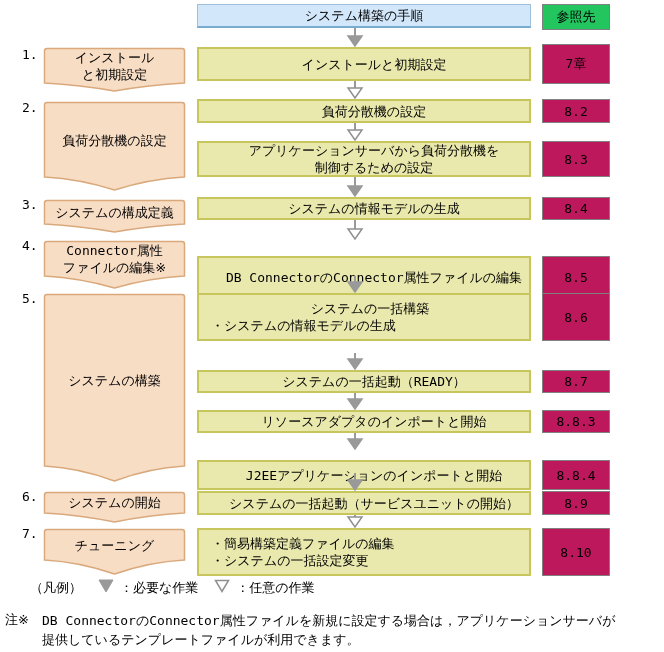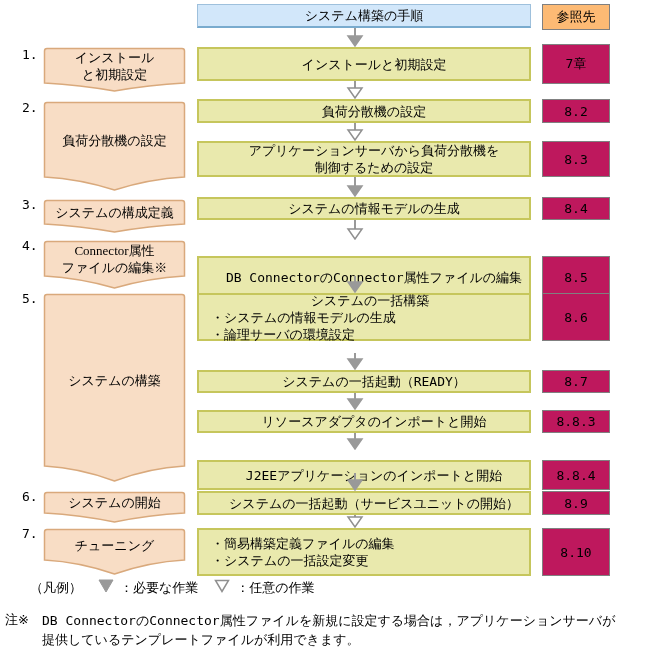--- a/index.html
+++ b/index.html
@@ -10,21 +10,21 @@
   }
   .abs{position:absolute;box-sizing:border-box;}
   
   .title-box{
     left:197px;top:4px;width:334px;height:24px;
     background:#d2e7fa;border:1px solid #9ec0dc;border-bottom:2px solid #79abce;
     display:flex;align-items:center;justify-content:center;
   }
   .ref-header{
     left:542px;top:4px;width:68px;height:26px;
-    background:#fdba74;border:1px solid #808080;
+    background:#22c55e;border:1px solid #808080;
     display:flex;align-items:center;justify-content:center;
   }
   
   .yrow{
     left:197px;width:334px;
     background:#e9e9ad;border:2px solid #c6c65c;
     display:flex;flex-direction:column;align-items:center;justify-content:center;
     line-height:17px;text-align:center;padding-left:20px;
   }
   .yrow.bullets{align-items:flex-start;padding-left:12px;text-align:left;}
@@ -41,21 +41,21 @@
   .r4{top:256px;height:43px}
   .r5{top:293px;height:48px}
   .r6{top:370px;height:23px}
   .r7{top:410px;height:23px}
   .r8{top:460px;height:30px}
   .r9{top:491px;height:24px}
   .r10{top:528px;height:48px}
   .refr0{top:44px;height:40px}
   
   .stepnum{left:22px;width:22px;text-align:left;}
-  .peach{left:43px;width:143px;font-family:Liberation Serif, serif;}
+  .peach{left:43px;width:143px;}
   .peach svg{position:absolute;left:0;top:0;}
   .plabel{
     position:absolute;left:0;top:0;width:100%;
     display:flex;flex-direction:column;align-items:center;justify-content:center;
     line-height:17px;text-align:center;
   }
   
   .arrow{left:346px;width:18px;}
   .arrow line{stroke:#999;stroke-width:2;}
   .arrow .head{stroke-width:1.5;}
@@ -166,21 +166,20 @@
 </div>
 <div class="abs yrow r3">
   <span>システムの情報モデルの生成</span>
 </div>
 <div class="abs yrow r4">
   <span>DB ConnectorのConnector属性ファイルの編集</span>
 </div>
 <div class="abs yrow r5 bullets">
   <span class="wide">システムの一括構築</span>
   <span>・システムの情報モデルの生成</span>
-  <span>・論理サーバの環境設定</span>
 </div>
 <div class="abs yrow r6">
   <span>システムの一括起動（READY）</span>
 </div>
 <div class="abs yrow r7">
   <span>リソースアダプタのインポートと開始</span>
 </div>
 <div class="abs yrow r8">
   <span>J2EEアプリケーションのインポートと開始</span>
 </div>

